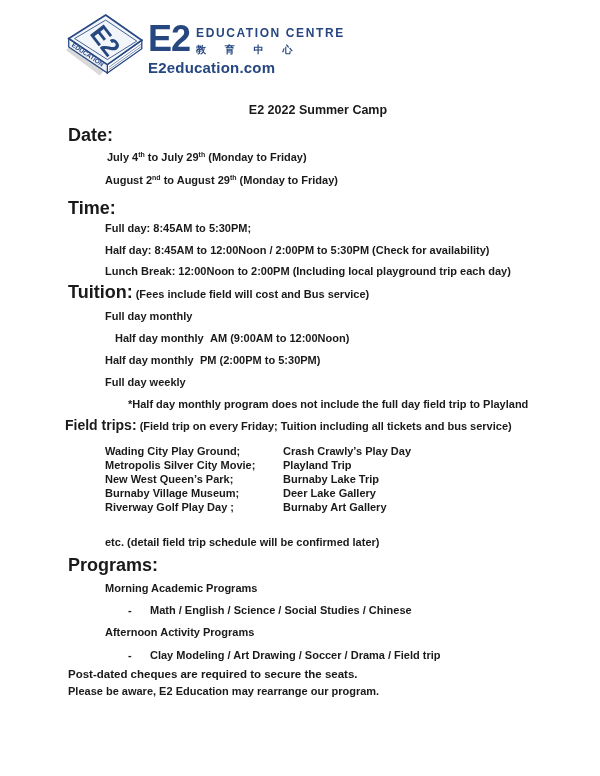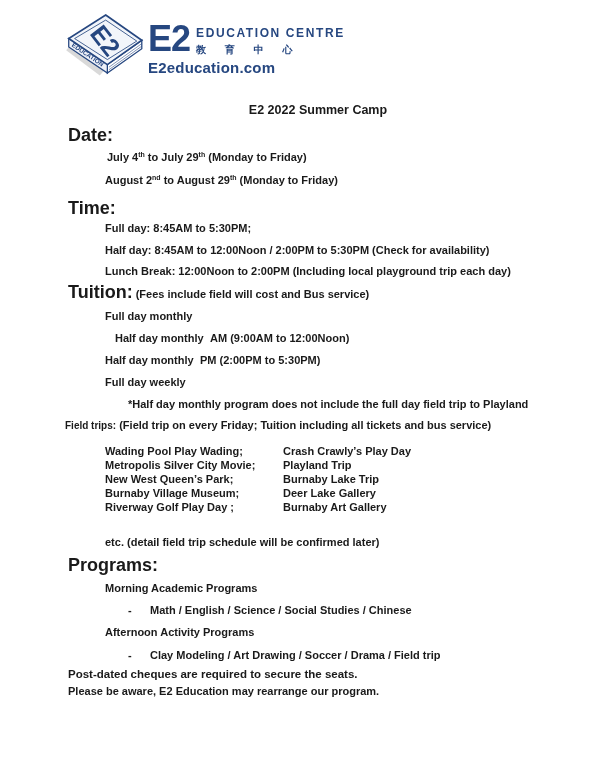--- a/index.html
+++ b/index.html
@@ -71,22 +71,22 @@
   <div class="ln" style="left:105px; top:243px;">Half day: 8:45AM to 12:00Noon / 2:00PM to 5:30PM (Check for availability)</div>
   <div class="ln" style="left:105px; top:264px;">Lunch Break: 12:00Noon to 2:00PM (Including local playground trip each day)</div>
 
   <div class="ln" style="left:68px; top:285px;"><span class="h">Tuition:</span> <span class="note-small">(Fees include field will cost and Bus service)</span></div>
   <div class="ln" style="left:105px; top:309px;"><span class="tu-label">Full day monthly</span><span></span></div>
   <div class="ln" style="left:115px; top:331px;"><span class="tu-label">Half day monthly</span><span>AM (9:00AM to 12:00Noon)</span></div>
   <div class="ln" style="left:105px; top:353px;"><span class="tu-label">Half day monthly</span><span>PM (2:00PM to 5:30PM)</span></div>
   <div class="ln" style="left:105px; top:375px;"><span class="tu-label">Full day weekly</span><span></span></div>
   <div class="ln" style="left:128px; top:397px;">*Half day monthly program does not include the full day field trip to Playland</div>
 
-  <div class="ln" style="left:65px; top:418px;"><span class="h" style="font-size:10px;">Field trips:</span> <span style="font-size:11px;">(Field trip on every Friday; Tuition including all tickets and bus service)</span></div>
-  <div class="ln" style="left:105px; top:444px;"><span class="trip-left">Wading Pool Play Wading;</span><span>Crash Crawly’s Play Day</span></div>
+  <div class="ln" style="left:65px; top:418px;"><span class="h" style="font-size:14px;">Field trips:</span> <span style="font-size:11px;">(Field trip on every Friday; Tuition including all tickets and bus service)</span></div>
+  <div class="ln" style="left:105px; top:444px;"><span class="trip-left">Wading City Play Ground;</span><span>Crash Crawly’s Play Day</span></div>
   <div class="ln" style="left:105px; top:458px;"><span class="trip-left">Metropolis Silver City Movie;</span><span>Playland Trip</span></div>
   <div class="ln" style="left:105px; top:472px;"><span class="trip-left">New West Queen’s Park;</span><span>Burnaby Lake Trip</span></div>
   <div class="ln" style="left:105px; top:486px;"><span class="trip-left">Burnaby Village Museum;</span><span>Deer Lake Gallery</span></div>
   <div class="ln" style="left:105px; top:500px;"><span class="trip-left">Riverway Golf Play Day ;</span><span>Burnaby Art Gallery</span></div>
   <div class="ln" style="left:105px; top:535px;">etc. (detail field trip schedule will be confirmed later)</div>
 
   <div class="ln h" style="left:68px; top:558px;">Programs:</div>
   <div class="ln" style="left:105px; top:581px;">Morning Academic Programs</div>
   <div class="ln" style="left:128px; top:603px;"><span class="dash">-</span><span>Math / English / Science / Social Studies / Chinese</span></div>
   <div class="ln" style="left:105px; top:625px;">Afternoon Activity Programs</div>

